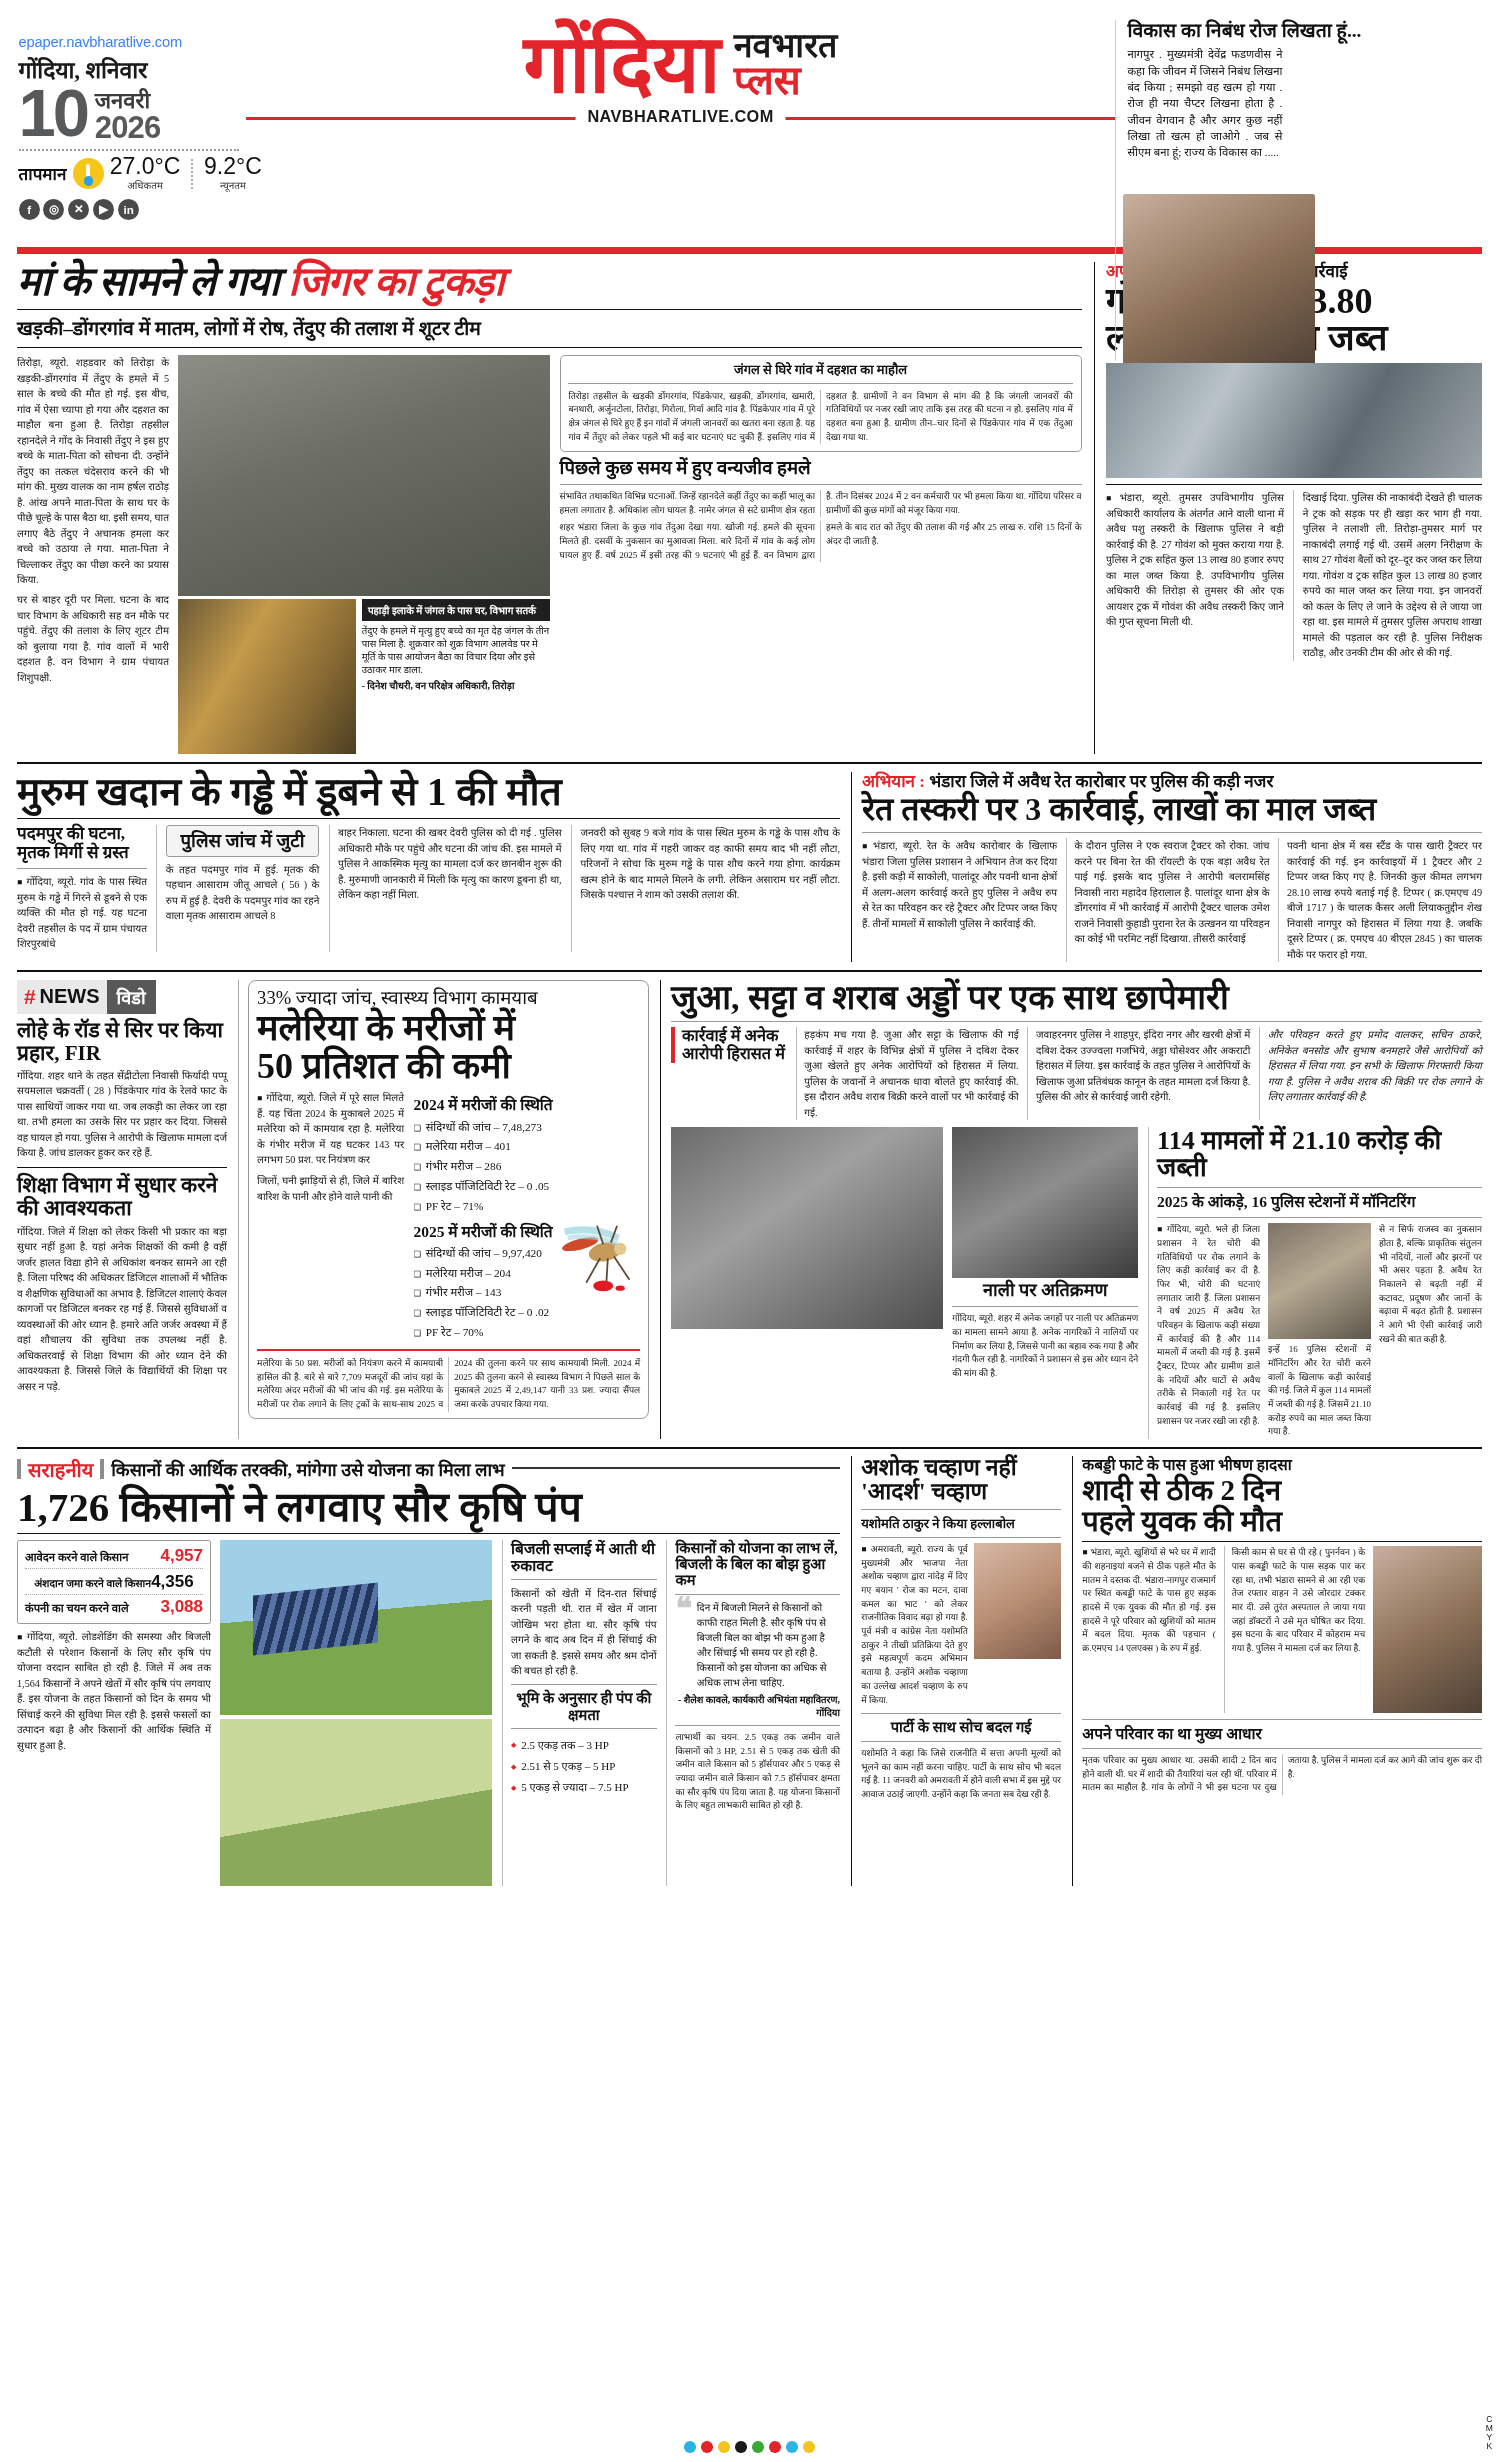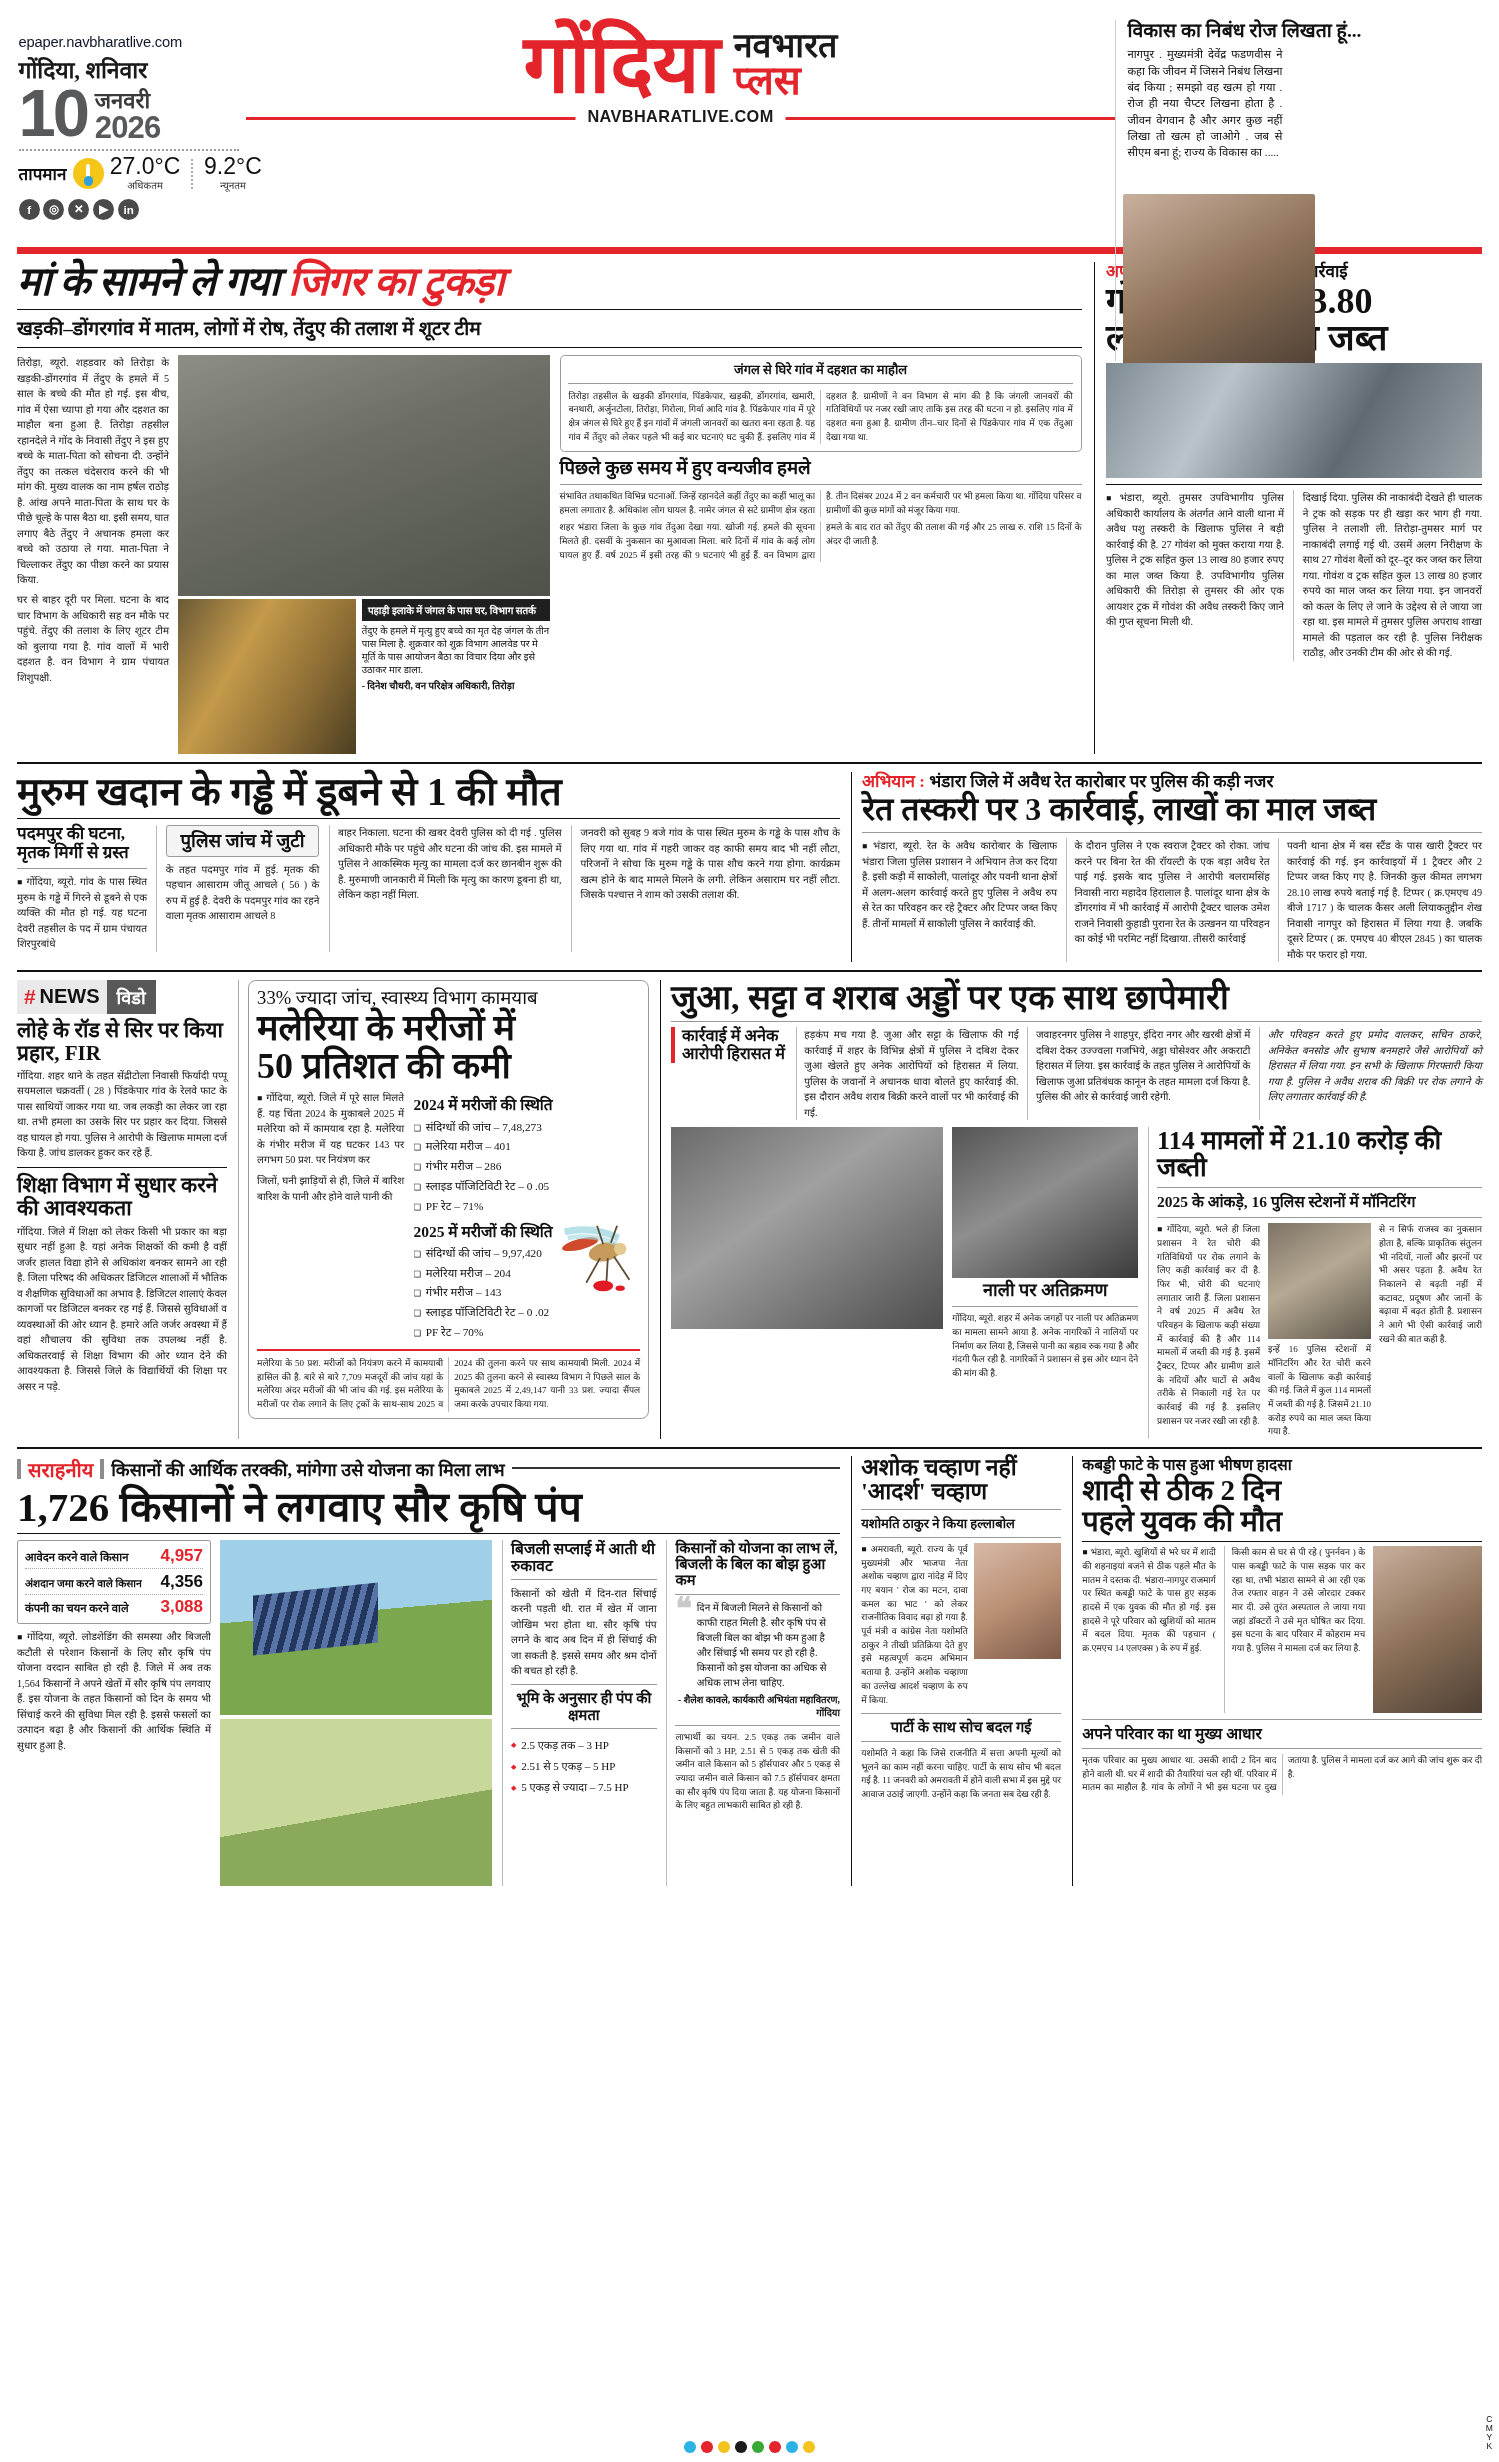--- a/index.html
+++ b/index.html
@@ -12,21 +12,21 @@
   .page {
     width:1499px; height:2462px;
     margin:0 auto; background:#ffffff;
     position:relative; overflow:hidden;
     padding: 0 0 0 0;
   }
 
   
   .masthead { display:flex; align-items:flex-start; height:247px; padding:20px 18.6px 0 18.6px; gap:0; }
   .mh-left { width:227px; flex:0 0 227px; padding-top:14px; }
-  .mh-url { font-family:"Liberation Sans",sans-serif; font-size:14.7px; color:#0f172a; letter-spacing:-0.2px; }
+  .mh-url { font-family:"Liberation Sans",sans-serif; font-size:14.7px; color:#3b82f6; letter-spacing:-0.2px; }
   .mh-city { font-size:23px; font-weight:700; color:#1a1a1a; margin-top:3.1px; letter-spacing:-0.2px;}
   .mh-daterow { display:flex; align-items:flex-end; gap:7.8px; margin-top:-1.6px;}
   .mh-day { font-family:"Liberation Sans",sans-serif; font-size:67px; font-weight:700; color:#58595b; line-height:.88; letter-spacing:-3.1px;}
   .mh-mon { font-size:22px; font-weight:700; color:#3b3b3b; line-height:1.1; }
   .mh-year { font-family:"Liberation Sans",sans-serif; font-size:31px; font-weight:700; color:#58595b; line-height:.95; letter-spacing:-0.8px;}
   .mh-dotrule { border-top:2.3px dotted #9b9b9b; margin:6.2px 0 4.7px 0; width:220px;}
   .mh-temprow { display:flex; align-items:center; gap:6.2px; }
   .mh-templabel { font-size:17px; font-weight:700; }
   .thermo { width:31px;height:31px;border-radius:50%;background:#f5c518;position:relative;flex:0 0 31px;}
   .thermo:before{content:"";position:absolute;left:13px;top:5.4px;width:4.7px;height:15.5px;background:#fff;border-radius:2.3px;}
@@ -457,21 +457,21 @@
       <div class="hl-lg" style="font-size:41px;">1,726 किसानों ने लगवाए सौर कृषि पंप</div>
       <div class="hr-blk" style="margin:5.4px 0;"></div>
 
       <div style="display:flex;gap:9.3px;">
         <div style="width:194px;flex:0 0 194px;">
           <div class="boxed" style="border-radius:2.3px;padding:5.4px 7px;">
             <div style="display:flex;justify-content:space-between;align-items:baseline;border-bottom:1.6px dotted #aaa;padding-bottom:2.3px;">
               <span style="font-size:11.3px;font-weight:700;">आवेदन करने वाले किसान</span>
               <span class="red" style="font-size:17px;font-weight:700;font-family:'Liberation Sans',sans-serif;">4,957</span>
             </div>
-            <div style="display:flex;justify-content:space-between;align-items:baseline;border-bottom:1.6px dotted #aaa;padding:2.3px 0;">
+            <div style="display:flex;justify-content:center;align-items:baseline;border-bottom:1.6px dotted #aaa;padding:2.3px 0;">
               <span style="font-size:10.5px;font-weight:700;">अंशदान जमा करने वाले किसान</span>
               <span style="font-size:17px;font-weight:700;font-family:'Liberation Sans',sans-serif;">4,356</span>
             </div>
             <div style="display:flex;justify-content:space-between;align-items:baseline;padding-top:2.3px;">
               <span style="font-size:11.3px;font-weight:700;">कंपनी का चयन करने वाले</span>
               <span class="red" style="font-size:17px;font-weight:700;font-family:'Liberation Sans',sans-serif;">3,088</span>
             </div>
           </div>
           <div class="body-txt" style="margin-top:5.4px;"><span class="bull"></span><span>गोंदिया, ब्यूरो. लोडशेडिंग की समस्या और बिजली कटौती से परेशान किसानों के लिए सौर कृषि पंप योजना वरदान साबित हो रही है. जिले में अब तक 1,564 किसानों ने अपने खेतों में सौर कृषि पंप लगवाए हैं. इस योजना के तहत किसानों को दिन के समय भी सिंचाई करने की सुविधा मिल रही है. इससे फसलों का उत्पादन बढ़ा है और किसानों की आर्थिक स्थिति में सुधार हुआ है.</span></div>
         </div>

